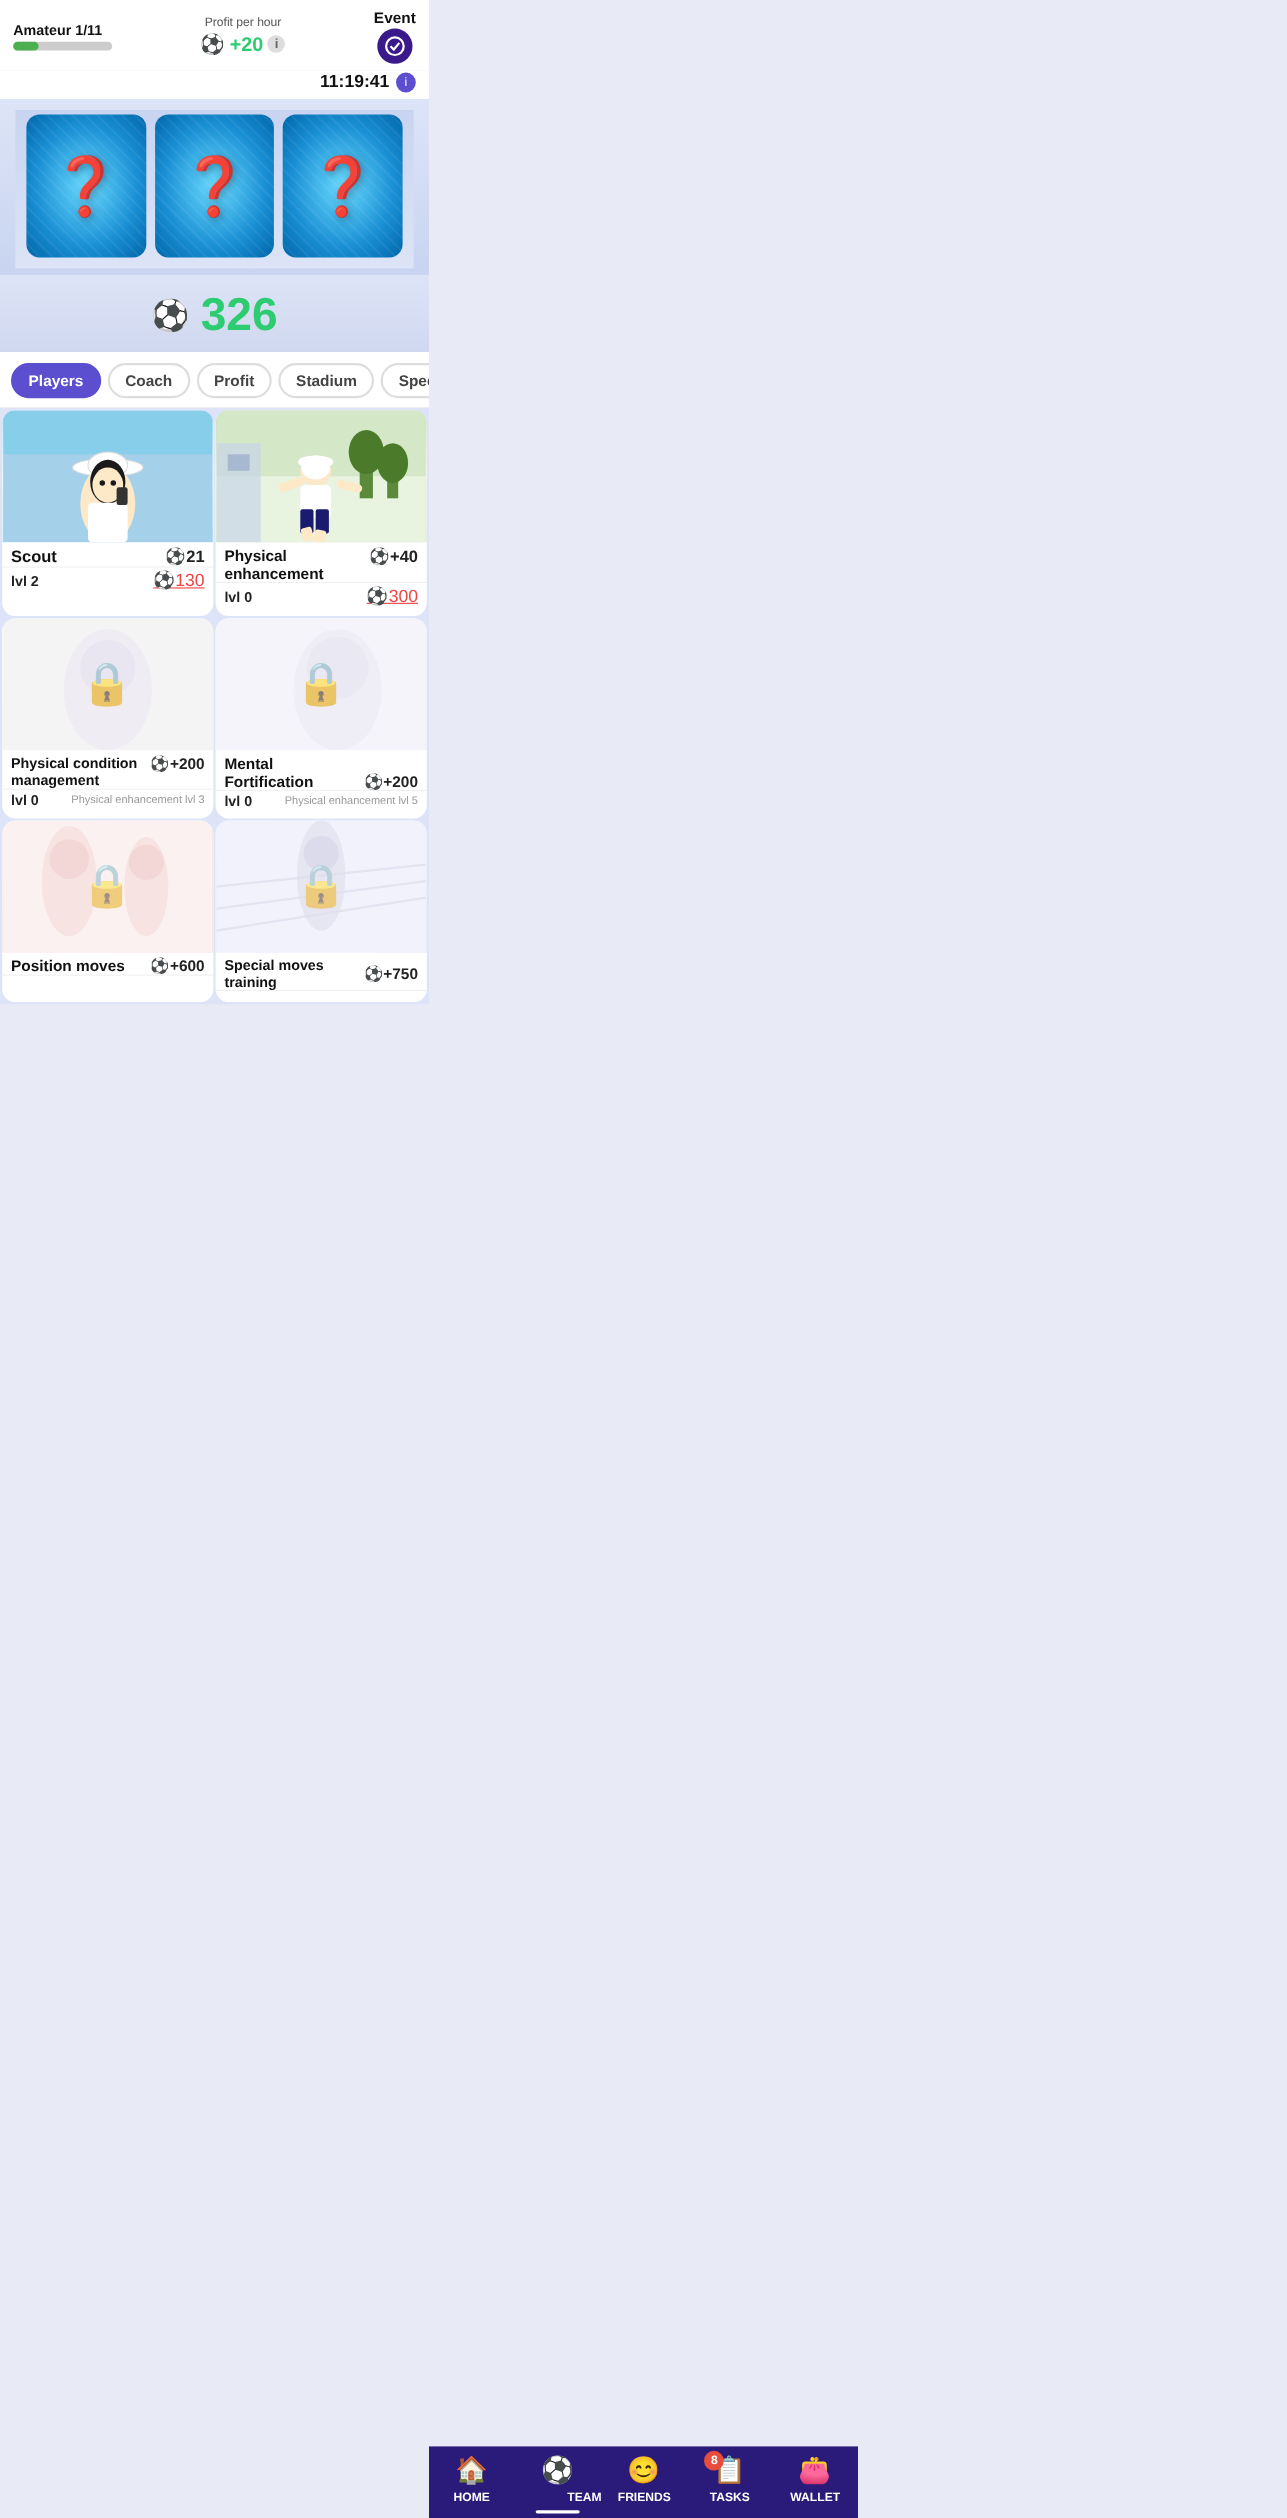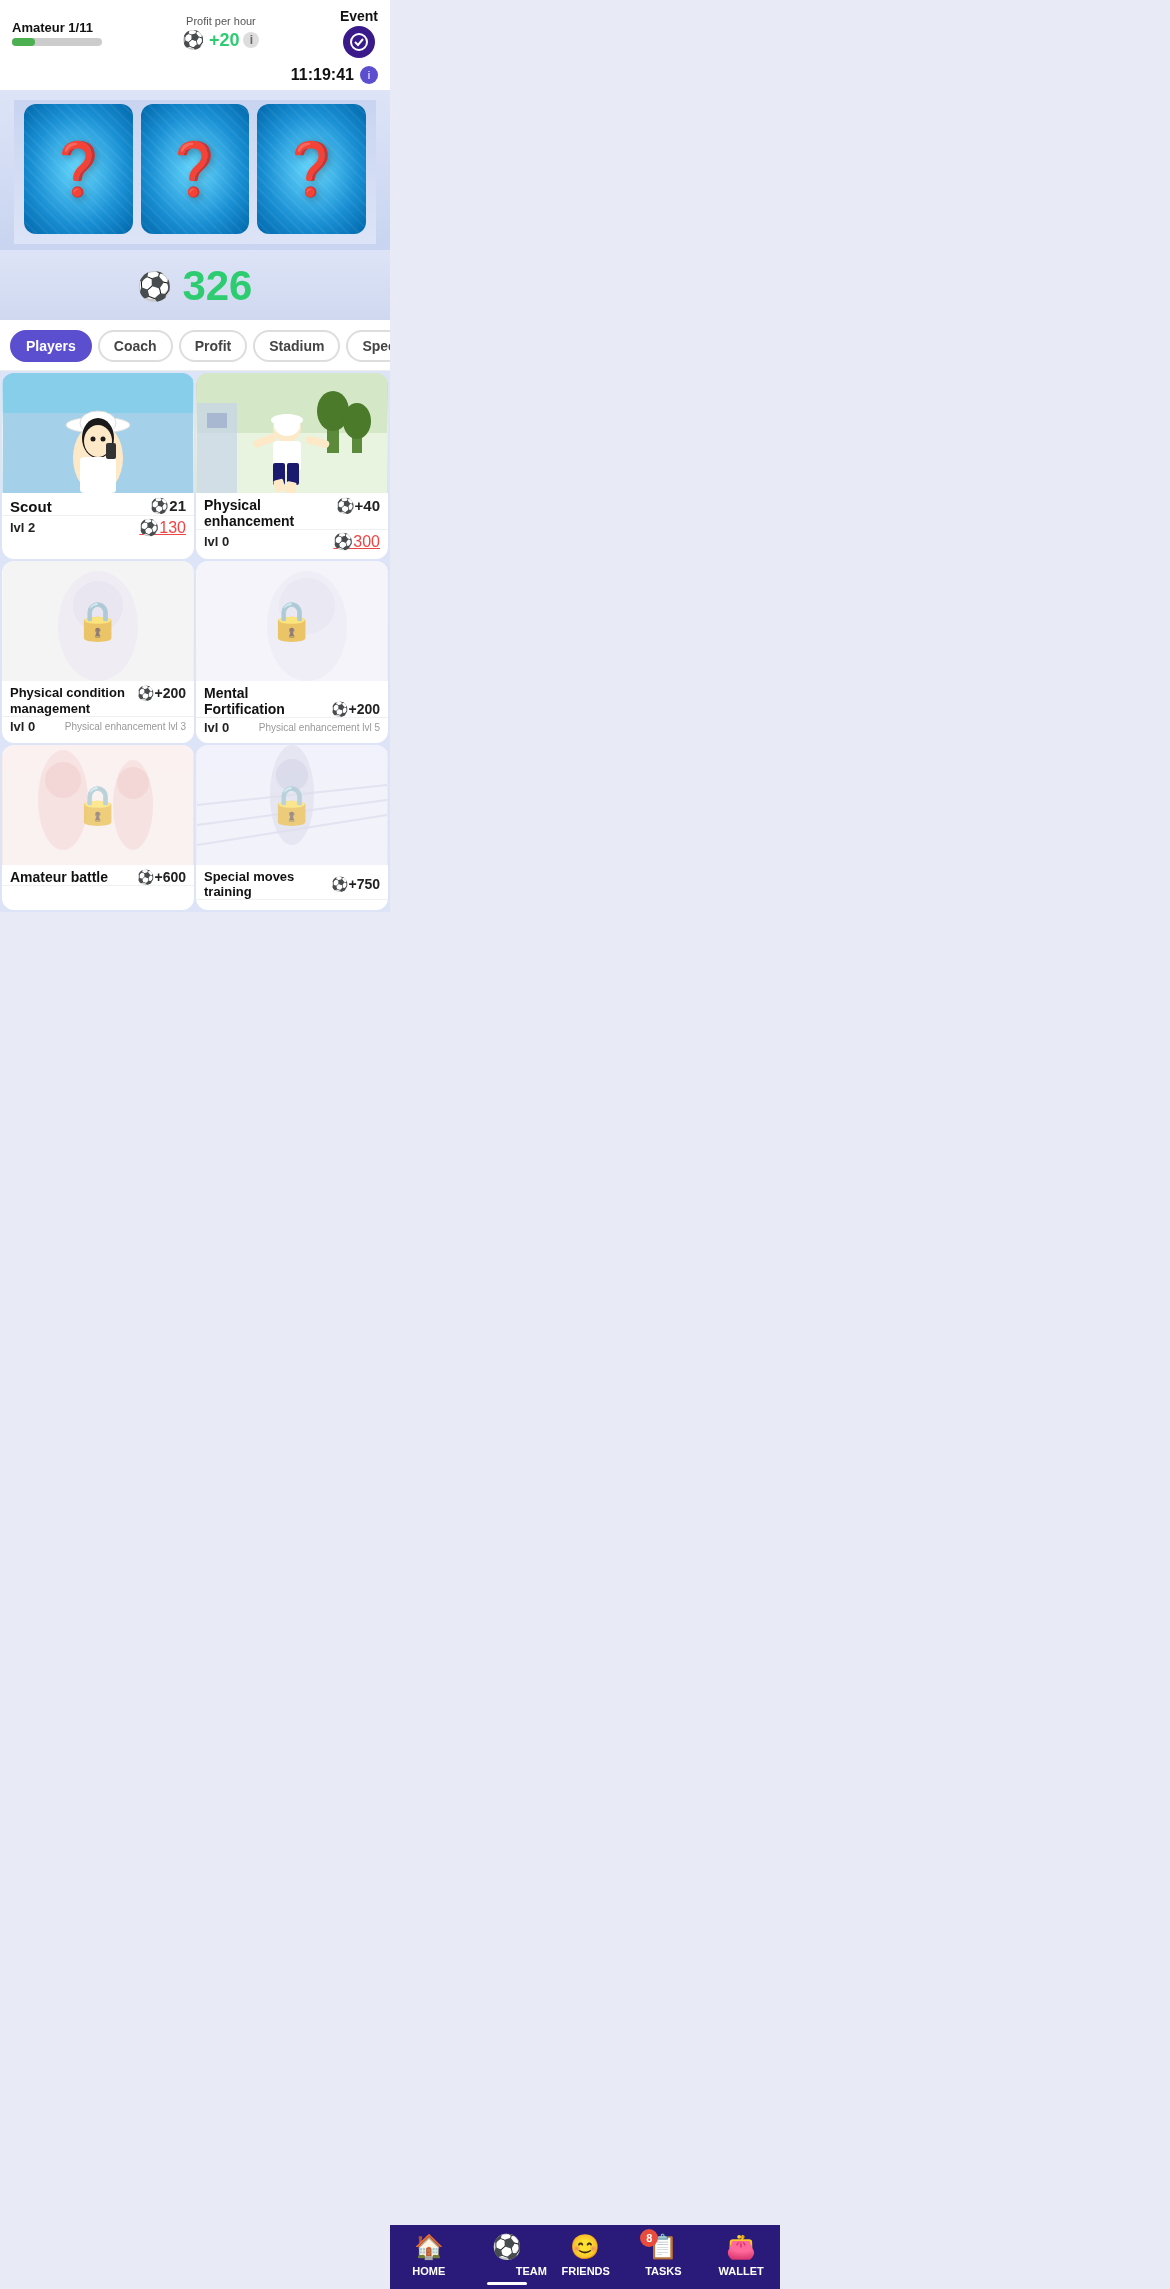--- a/index.html
+++ b/index.html
@@ -402,21 +402,21 @@
 
           <ellipse cx="60" cy="55" rx="25" ry="50" fill="#f0c0c0" opacity="0.6"></ellipse>
           <ellipse cx="60" cy="35" rx="18" ry="18" fill="#e8b0b0" opacity="0.6"></ellipse>
           <ellipse cx="130" cy="60" rx="20" ry="45" fill="#f0c0c0" opacity="0.6"></ellipse>
           <ellipse cx="130" cy="38" rx="16" ry="16" fill="#e8b0b0" opacity="0.6"></ellipse>
         </svg>
         <div style="position:absolute;top:50%;left:50%;transform:translate(-50%,-50%);font-size:38px;color:#888;opacity:0.9;">🔒</div>
       </div>
       <div style="padding:4px 8px 0;">
         <div style="display:flex;justify-content:space-between;align-items:center;">
-          <span style="font-size:14px;font-weight:900;color:#111;">Amateur battle</span>
+          <span style="font-size:14px;font-weight:900;color:#111;">Position moves</span>
           <span style="font-size:14px;font-weight:800;color:#222;display:flex;align-items:center;gap:2px;white-space:nowrap;">⚽+600</span>
         </div>
       </div>
       <div class="card-footer">
         <span class="card-level"></span>
       </div>
     </div>
 
     <div class="card">
       <div style="width:100%;height:120px;background:linear-gradient(135deg,#e8e8f8,#d8d8f0);position:relative;display:flex;align-items:center;justify-content:center;opacity:0.6;">

